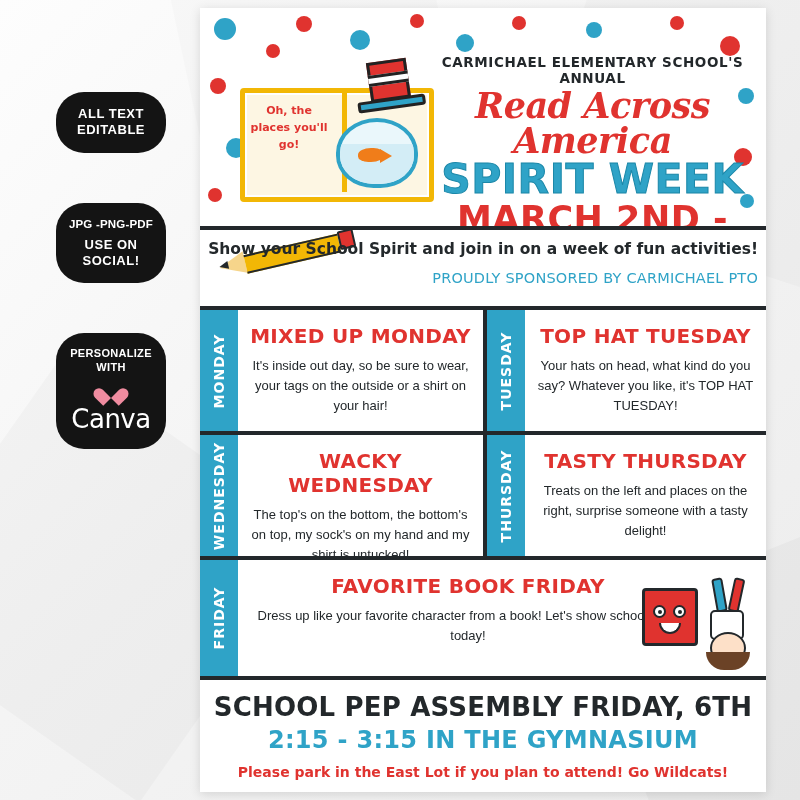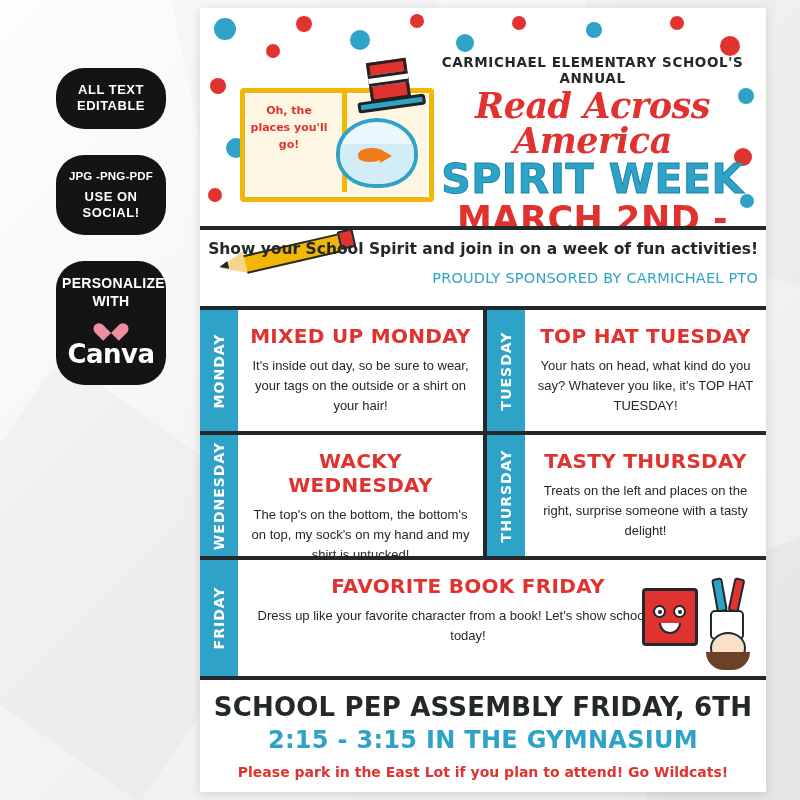--- a/index.html
+++ b/index.html
@@ -42,40 +42,41 @@
   .badge {
     position: relative;
     width: 110px;
     background: #141414;
     color: #ffffff;
     border-radius: 28px;
     text-align: center;
     padding: 14px 6px;
     box-sizing: border-box;
     line-height: 1.25;
+    margin-top: 24px;
   }
   
   .badge::before, .badge::after {
     content: "";
     position: absolute;
     width: 14px;
     height: 14px;
     background: transparent;
     border: 0;
   }
   .badge .b-line {
     font-size: 13px;
     font-weight: bold;
     letter-spacing: 0.5px;
   }
   .badge .b-line.small { font-size: 11.5px; font-weight: bold; letter-spacing: 0.2px;}
-  .badge .b-line.tiny { font-size: 14px; font-weight: bold; letter-spacing: 0.3px;}
+  .badge .b-line.tiny { font-size: 11px; font-weight: bold; letter-spacing: 0.3px;}
   .badge .b-line.canva {
     font-size: 26px;
-    font-weight: bold;
+    font-weight: normal;
     letter-spacing: -0.5px;
     font-family: "DejaVu Sans", sans-serif;
   }
   .heart {
     display:block;
     margin: 6px auto 2px auto;
     width: 22px;
     height: 20px;
     position: relative;
   }

